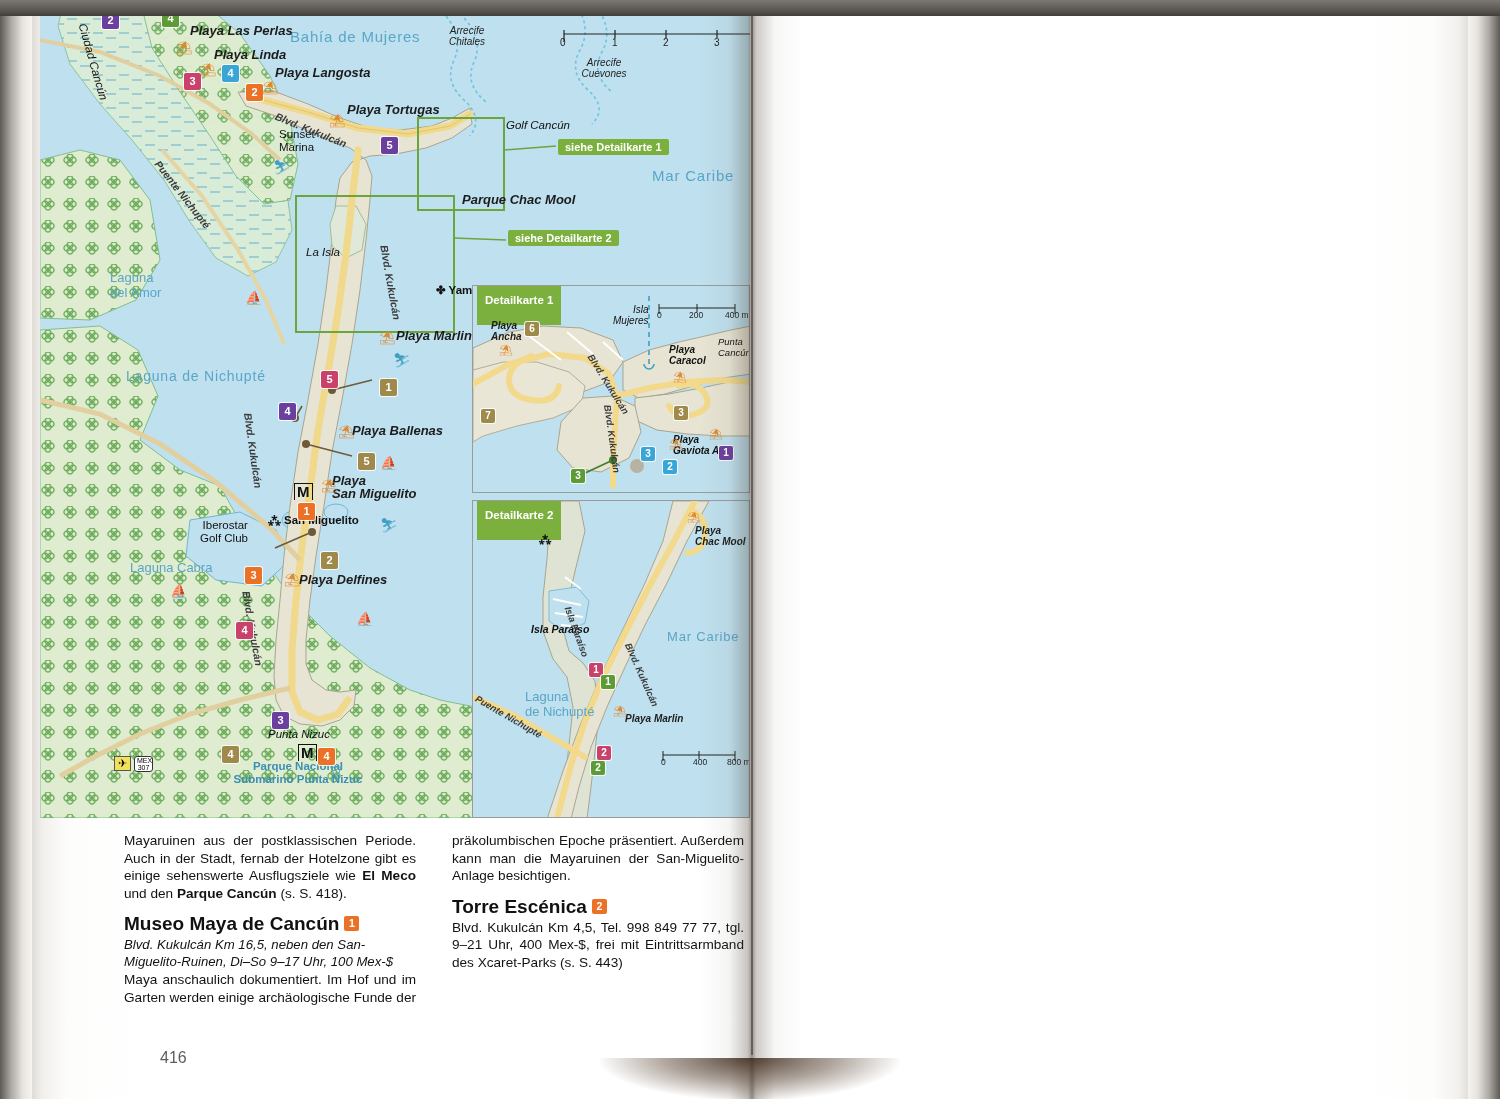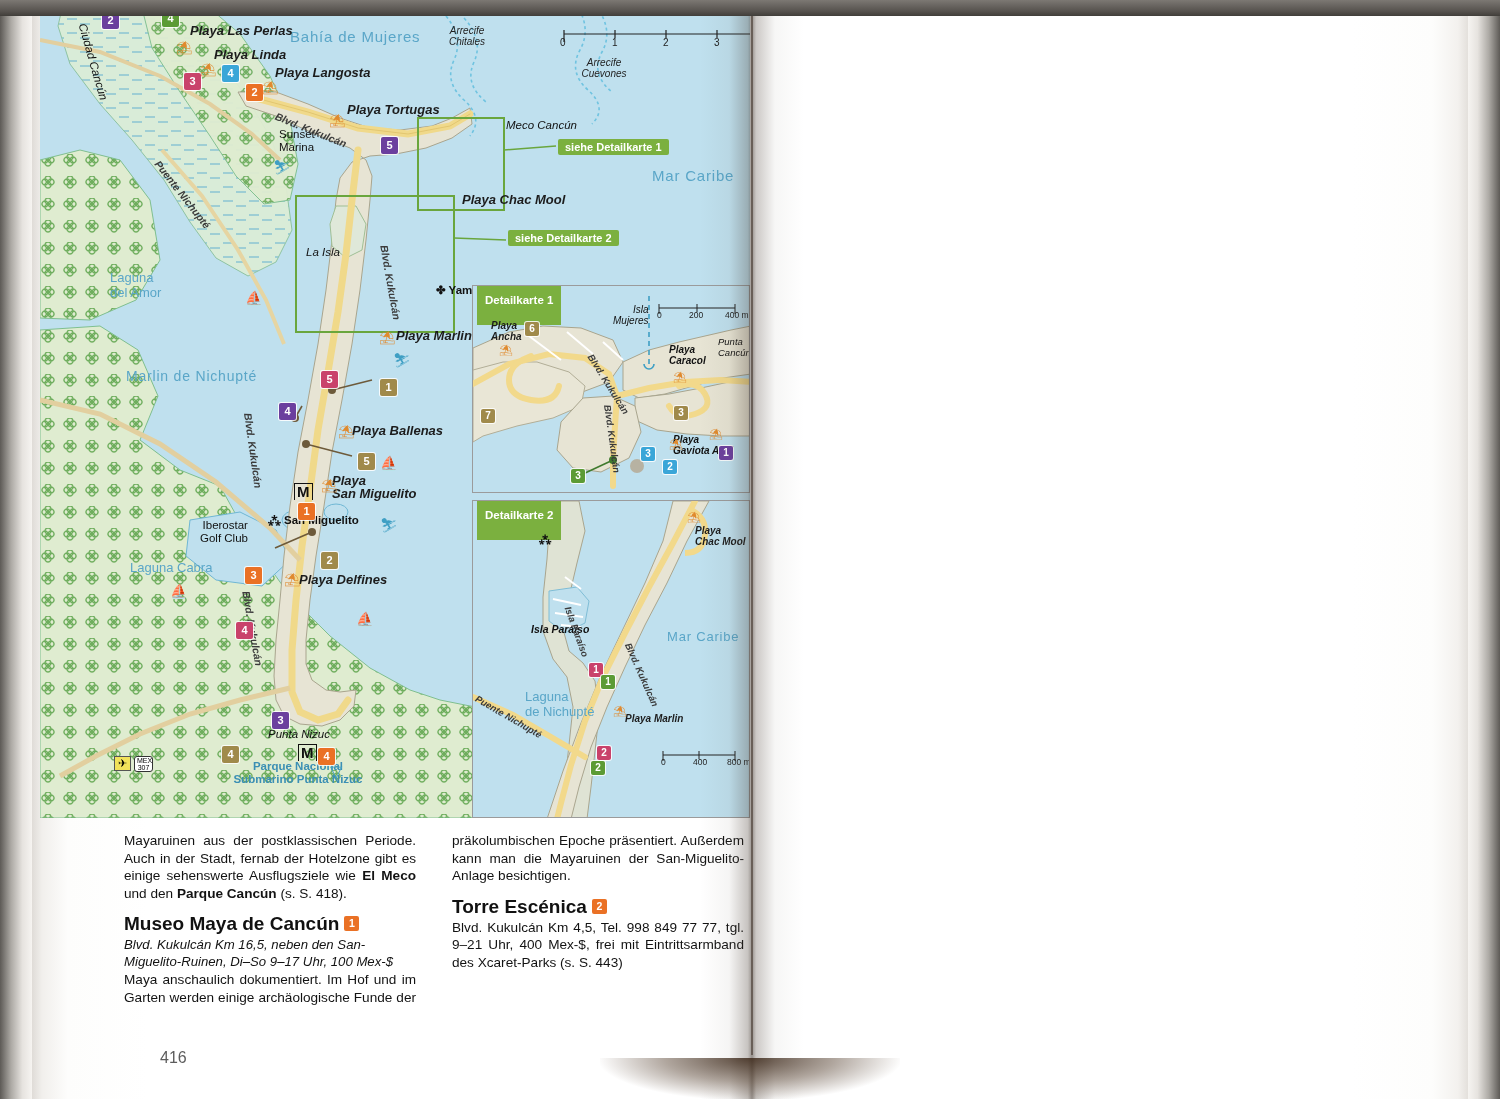--- a/index.html
+++ b/index.html
@@ -201,40 +201,40 @@
         <g fill="#6d5a3a">
           <circle cx="292" cy="390" r="4"></circle>
             <circle cx="266" cy="444" r="4"></circle>
           <circle cx="255" cy="418" r="4"></circle>
             <circle cx="272" cy="532" r="4"></circle>
         </g>
       </svg>
 
       <div class="mlabel water" style="left:250px;top:28px;">Bahía de Mujeres</div>
       <div class="mlabel water" style="left:612px;top:167px;">Mar Caribe</div>
-      <div class="mlabel water" style="left:86px;top:368px;font-size:14px;">Marlin de Nichupté</div>
+      <div class="mlabel water" style="left:86px;top:368px;font-size:14px;">Laguna de Nichupté</div>
       <div class="mlabel water2" style="left:70px;top:270px;line-height:15px;">Laguna<br>del Amor</div>
       <div class="mlabel water2" style="left:90px;top:560px;">Laguna Cabra</div>
 
       <div class="mlabel reef" style="left:396px;top:26px;width:62px;">Arrecife<br>Chitales</div>
       <div class="mlabel reef" style="left:530px;top:58px;width:68px;">Arrecife<br>Cuevones</div>
 
       <div class="mlabel beach" style="left:150px;top:23px;">Playa Las Perlas</div>
       <div class="mlabel beach" style="left:174px;top:47px;">Playa Linda</div>
       <div class="mlabel beach" style="left:235px;top:65px;">Playa Langosta</div>
       <div class="mlabel beach" style="left:307px;top:102px;">Playa Tortugas</div>
-      <div class="mlabel beach" style="left:422px;top:192px;">Playa Chac Mool</div>
+      <div class="mlabel beach" style="left:422px;top:192px;">Parque Chac Mool</div>
       <div class="mlabel beach" style="left:356px;top:328px;">Playa Marlin</div>
       <div class="mlabel beach" style="left:312px;top:423px;">Playa Ballenas</div>
       <div class="mlabel beach" style="left:292px;top:474px;line-height:13px;">Playa<br>San Miguelito</div>
       <div class="mlabel beach" style="left:259px;top:572px;">Playa Delfines</div>
 
       <div class="mlabel blk" style="left:48px;top:22px;transform:rotate(74deg);transform-origin:0 0;font-style:italic;">Ciudad Cancún</div>
       <div class="mlabel blk" style="left:239px;top:128px;line-height:13px;">Sunset<br>Marina</div>
-      <div class="mlabel blk" style="left:466px;top:119px;font-style:italic;">Meco Cancún</div>
+      <div class="mlabel blk" style="left:466px;top:119px;font-style:italic;">Golf Cancún</div>
       <div class="mlabel blk" style="left:266px;top:246px;font-style:italic;">La Isla</div>
       <div class="mlabel blkb" style="left:350px;top:283px;margin-left:46px;">✤ Yamil Lu'um</div>
       <div class="mlabel blk" style="left:160px;top:519px;line-height:13px;text-align:right;">Iberostar<br>Golf Club</div>
       <div class="mlabel blkb" style="left:228px;top:512px;">⁂ San Miguelito</div>
       <div class="mlabel blk" style="left:228px;top:728px;font-style:italic;">Punta Nizuc</div>
       <div class="mlabel" style="left:158px;top:760px;font-size:11.5px;font-weight:bold;color:#3b8fb4;line-height:13px;text-align:center;width:200px;">Parque Nacional<br>Submarino Punta Nizuc</div>
 
       <div class="mlabel rdname" style="left:238px;top:110px;transform:rotate(22deg);transform-origin:0 0;">Blvd. Kukulcán</div>
       <div class="mlabel rdname" style="left:350px;top:244px;transform:rotate(80deg);transform-origin:0 0;">Blvd. Kukulcán</div>
       <div class="mlabel rdname" style="left:214px;top:412px;transform:rotate(82deg);transform-origin:0 0;">Blvd. Kukulcán</div>

